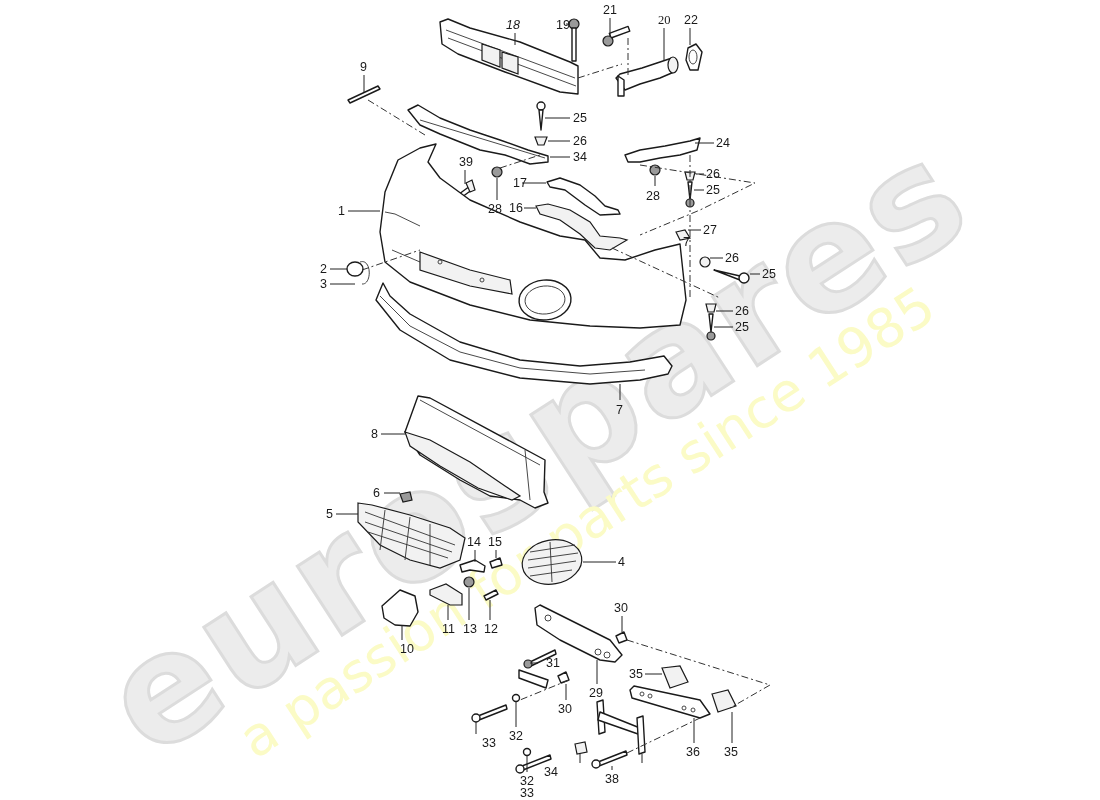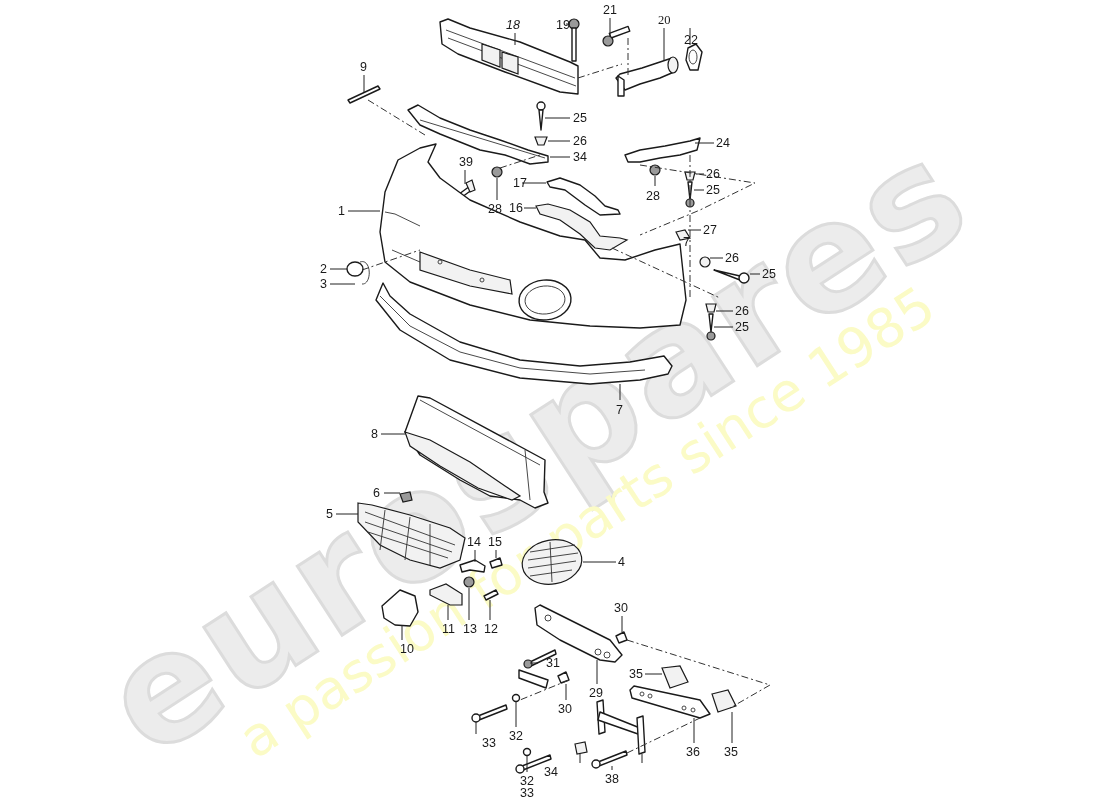--- a/index.html
+++ b/index.html
@@ -261,21 +261,21 @@
       <path class="leader" d="M642,754 L642,763"></path>
       <path class="leader" d="M527,756 L527,772"></path>
     </g>
   </svg>
 
   <div id="callouts">
       <span class="callout" style="left: 506px; top: 19px; font-style: italic;">18</span>
       <span class="callout" style="left: 556px; top: 19px;">19</span>
       <span class="callout" style="left: 603px; top: 4px;">21</span>
       <span class="callout" style="left: 658px; top: 14px; font-family: Liberation Serif, serif;">20</span>
-      <span class="callout" style="left: 684px; top: 14px; margin-top: 20px;">22</span>
+      <span class="callout" style="left: 684px; top: 14px;">22</span>
       <span class="callout" style="left: 360px; top: 61px;">9</span>
       <span class="callout" style="left: 573px; top: 112px;">25</span>
       <span class="callout" style="left: 573px; top: 135px;">26</span>
       <span class="callout" style="left: 573px; top: 151px;">34</span>
       <span class="callout" style="left: 716px; top: 137px;">24</span>
       <span class="callout" style="left: 459px; top: 156px;">39</span>
       <span class="callout" style="left: 513px; top: 177px;">17</span>
       <span class="callout" style="left: 488px; top: 203px;">28</span>
       <span class="callout" style="left: 509px; top: 202px;">16</span>
       <span class="callout" style="left: 706px; top: 168px;">26</span>

